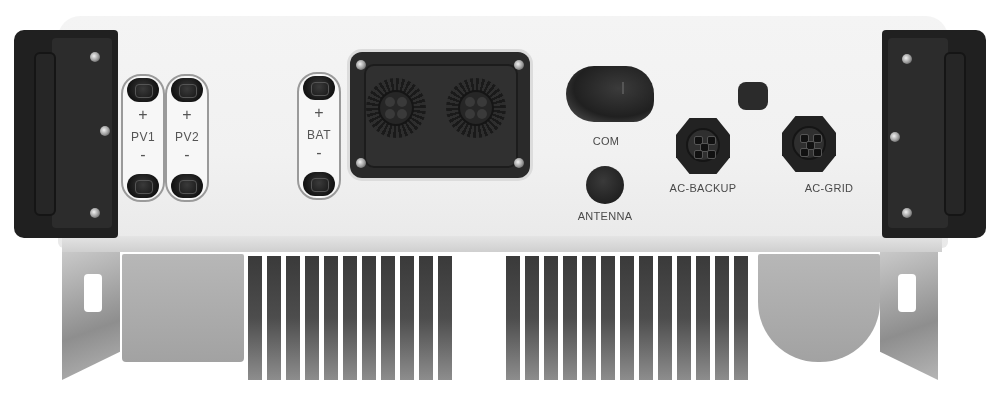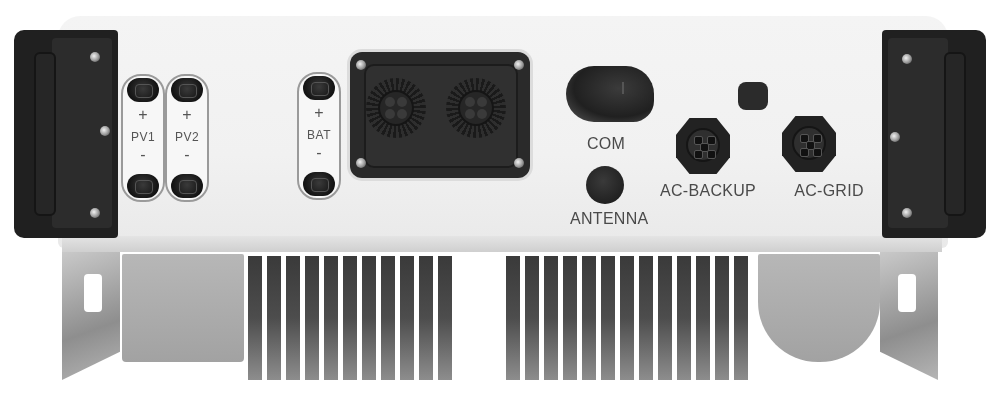--- a/index.html
+++ b/index.html
@@ -47,21 +47,21 @@
   
   .com-plug { left:566px; top:66px; width:88px; height:56px; border-radius:40px 40px 30px 40px;
     background:radial-gradient(ellipse at 60% 40%,#3b3b3b 0%,#202020 60%,#5a5a5a 100%); }
   .com-plug .seam { position:absolute; left:56px; top:16px; width:2px; height:12px; background:#555; }
   .antenna { left:586px; top:166px; width:38px; height:38px; border-radius:50%; background:radial-gradient(circle at 45% 40%,#3a3a3a,#171717); }
   .small-cap { left:738px; top:82px; width:30px; height:28px; border-radius:8px; background:#2b2b2b; }
   .ac-conn { width:54px; height:56px; background:#222;
     clip-path:polygon(25% 0,75% 0,100% 30%,100% 70%,75% 100%,25% 100%,0 70%,0 30%); }
   .ac-conn .face { position:absolute; left:10px; top:10px; width:34px; height:34px; border-radius:50%; background:#2f2f2f; border:2px solid #151515; box-sizing:border-box; }
   .ac-conn .pin { position:absolute; width:7px; height:7px; border-radius:2px; background:#111; border:1px solid #555; }
-  .label { position:absolute; color:#4a4a4a; font-size:16px; letter-spacing:0.3px; text-align:center; white-space:nowrap; }
+  .label { position:absolute; color:#4a4a4a; font-size:11px; letter-spacing:0.3px; text-align:center; white-space:nowrap; }
 
   
   .bracket { top:252px; width:58px; height:128px; background:linear-gradient(160deg,#c9c9c9 0%,#8e8e8e 60%,#b5b5b5 100%); }
   .bracket-left { left:62px; clip-path:polygon(0 0,100% 0,100% 78%,0 100%); }
   .bracket-right { left:880px; clip-path:polygon(0 0,100% 0,100% 100%,0 78%); }
   .bracket .slot { position:absolute; top:22px; width:18px; height:38px; background:#fff; border-radius:4px; }
   .bracket-left .slot { left:22px; }
   .bracket-right .slot { right:22px; }
   .cover { top:254px; width:122px; height:108px; background:linear-gradient(180deg,#b7b7b7,#a2a2a2); }
   .cover-left { left:122px; border-radius:2px 2px 4px 4px; }

